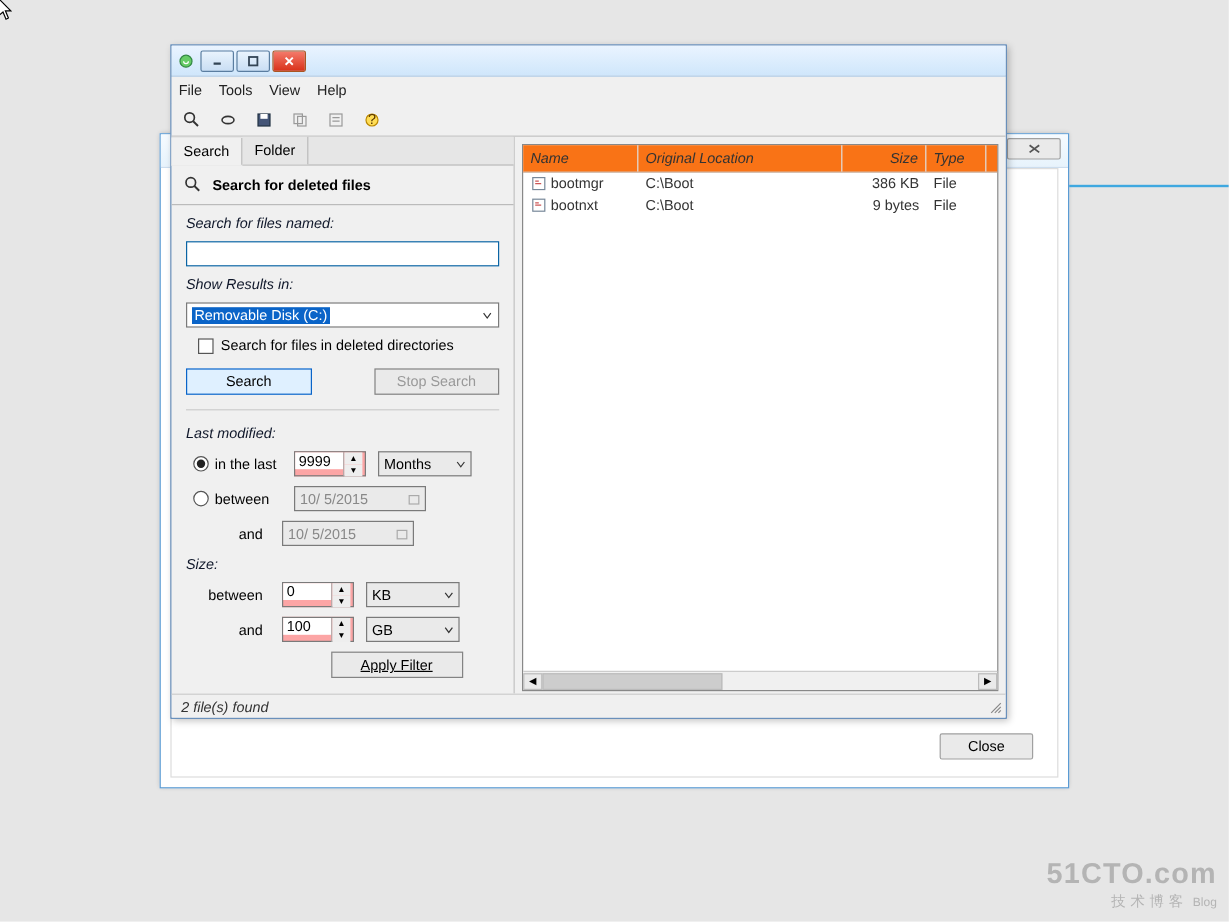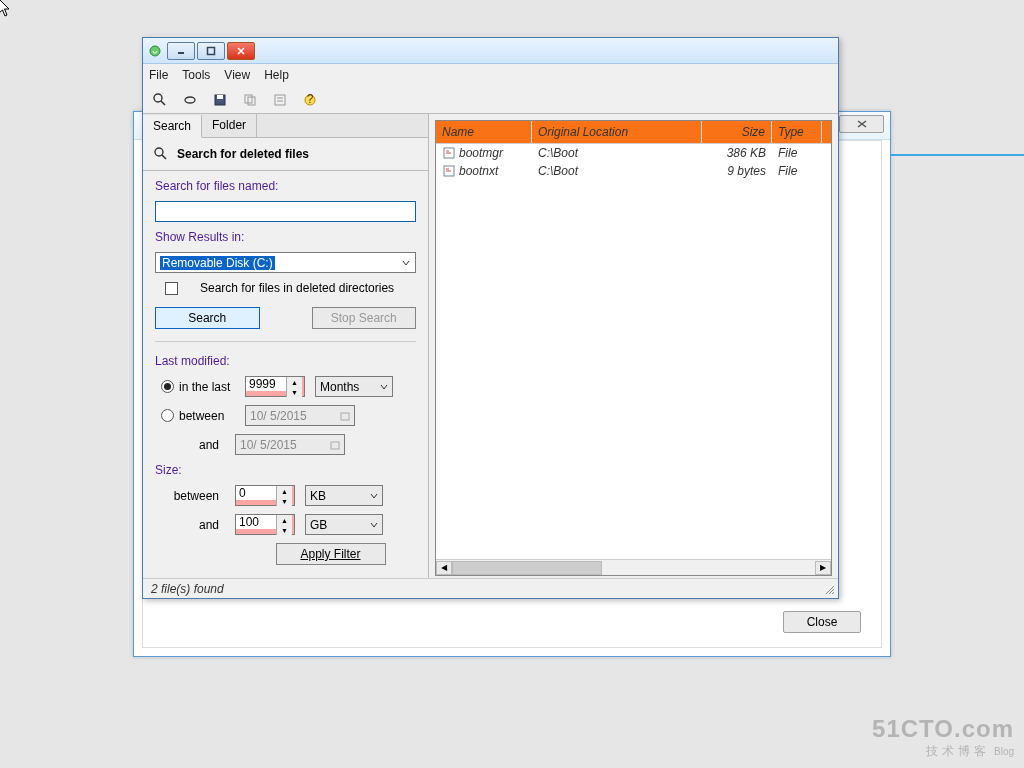--- a/index.html
+++ b/index.html
@@ -51,27 +51,27 @@
 .content { flex: 1; display: flex; min-height: 0; }
 
 .left-pane { width: 286px; border-right: 1px solid #bbb; display: flex; flex-direction: column; background: #f0f0f0; }
 .tabs { display: flex; height: 24px; border-bottom: 1px solid #bbb; background: #e6e6e6; }
 .tab { padding: 4px 10px; border-right: 1px solid #bbb; background: #e6e6e6; cursor: default; }
 .tab.active { background: #f0f0f0; border-bottom: 1px solid #f0f0f0; position: relative; top: 1px; }
 
 .search-header { display: flex; align-items: center; gap: 8px; padding: 8px 10px; font-weight: bold; border-bottom: 1px solid #bbb; }
 .search-body { padding: 8px 12px; display: flex; flex-direction: column; gap: 8px; overflow: auto; flex: 1; }
 
-label.lbl { color: #4c1d95; }
+label.lbl { color: #0f172a; font-style: italic; }
 .text-input { width: 100%; height: 21px; border: 1px solid #0a64a4; background: #fff; padding: 2px 4px; }
 .dropdown { width: 100%; height: 21px; border: 1px solid #7a7a7a; background: #fff; position: relative; display: flex; align-items: center; padding: 0 4px; }
 .dropdown .sel { background: #0a64c8; color: #fff; padding: 0 2px; }
 .dropdown .chev { position: absolute; right: 4px; }
 
-.chk-row { display: flex; align-items: flex-end; gap: 22px; padding-left: 10px; }
+.chk-row { display: flex; align-items: flex-end; gap: 6px; padding-left: 10px; }
 .chk { width: 13px; height: 13px; border: 1px solid #555; background: #fff; }
 
 .btn-row { display: flex; justify-content: space-between; gap: 12px; margin-top: 4px; }
 .btn { height: 22px; border: 1px solid #838383; background: #eaeaea; padding: 0 10px; display: flex; align-items: center; justify-content: center; cursor: default; }
 .btn.primary { width: 120px; border: 1px solid #0a64c8; background: #dff0ff; }
 .btn.disabled { color: #999; width: 120px; margin-left: 40px; }
 
 .group-sep { height: 1px; background: #ccc; margin: 4px 0; }
 .radio { width: 13px; height: 13px; border: 1px solid #555; border-radius: 50%; background: #fff; display: flex; align-items: center; justify-content: center; }
 .radio.checked::after { content: ""; width: 7px; height: 7px; background: #222; border-radius: 50%; }
@@ -89,21 +89,21 @@
 
 .apply-row { display: flex; justify-content: center; text-decoration: underline; }
 .apply-row .btn { width: 110px; }
 
 .right-pane { flex: 1; display: flex; flex-direction: column; padding: 6px 6px 2px 6px; background: #f0f0f0; }
 .listview { flex: 1; border: 1px solid #888; background: #fff; display: flex; flex-direction: column; min-height: 0; }
 .lv-header { display: flex; border-bottom: 1px solid #ccc; background: #f97316; }
 .lv-header .col { padding: 4px 6px; border-right: 1px solid #e0e0e0; font-style: italic; color: #333; }
 .lv-body { flex: 1; overflow: hidden; }
 .lv-row { display: flex; height: 18px; align-items: center; }
-.lv-row .cell { padding: 0 6px; font-style: italic; color: #333; white-space: nowrap; overflow: hidden; }
+.lv-row .cell { padding: 0 6px; color: #333; white-space: nowrap; overflow: hidden; }
 .col-name { width: 96px; } .col-loc { width: 170px; } .col-size { width: 70px; text-align: right; } .col-type { width: 50px; }
 .file-icon { width: 14px; height: 14px; margin-right: 3px; display: inline-flex; align-items: center; justify-content: center; vertical-align: middle; }
 
 .hscroll { height: 16px; background: #f0f0f0; border-top: 1px solid #ccc; display: flex; align-items: center; }
 .hscroll .arrow { width: 16px; height: 14px; background: #eaeaea; border: 1px solid #bbb; display: flex; align-items: center; justify-content: center; font-size: 8px; }
 .hscroll .thumb { flex: 0 0 150px; height: 14px; background: #cdcdcd; border: 1px solid #bbb; }
 .hscroll .track { flex: 1; }
 
 .statusbar { height: 20px; padding: 2px 8px; font-style: italic; color: #333; background: #f0f0f0; border-top: 1px solid #ccc; display: flex; align-items: center; }
 .resize-grip { position: absolute; right: 2px; bottom: 2px; width: 12px; height: 12px; }

